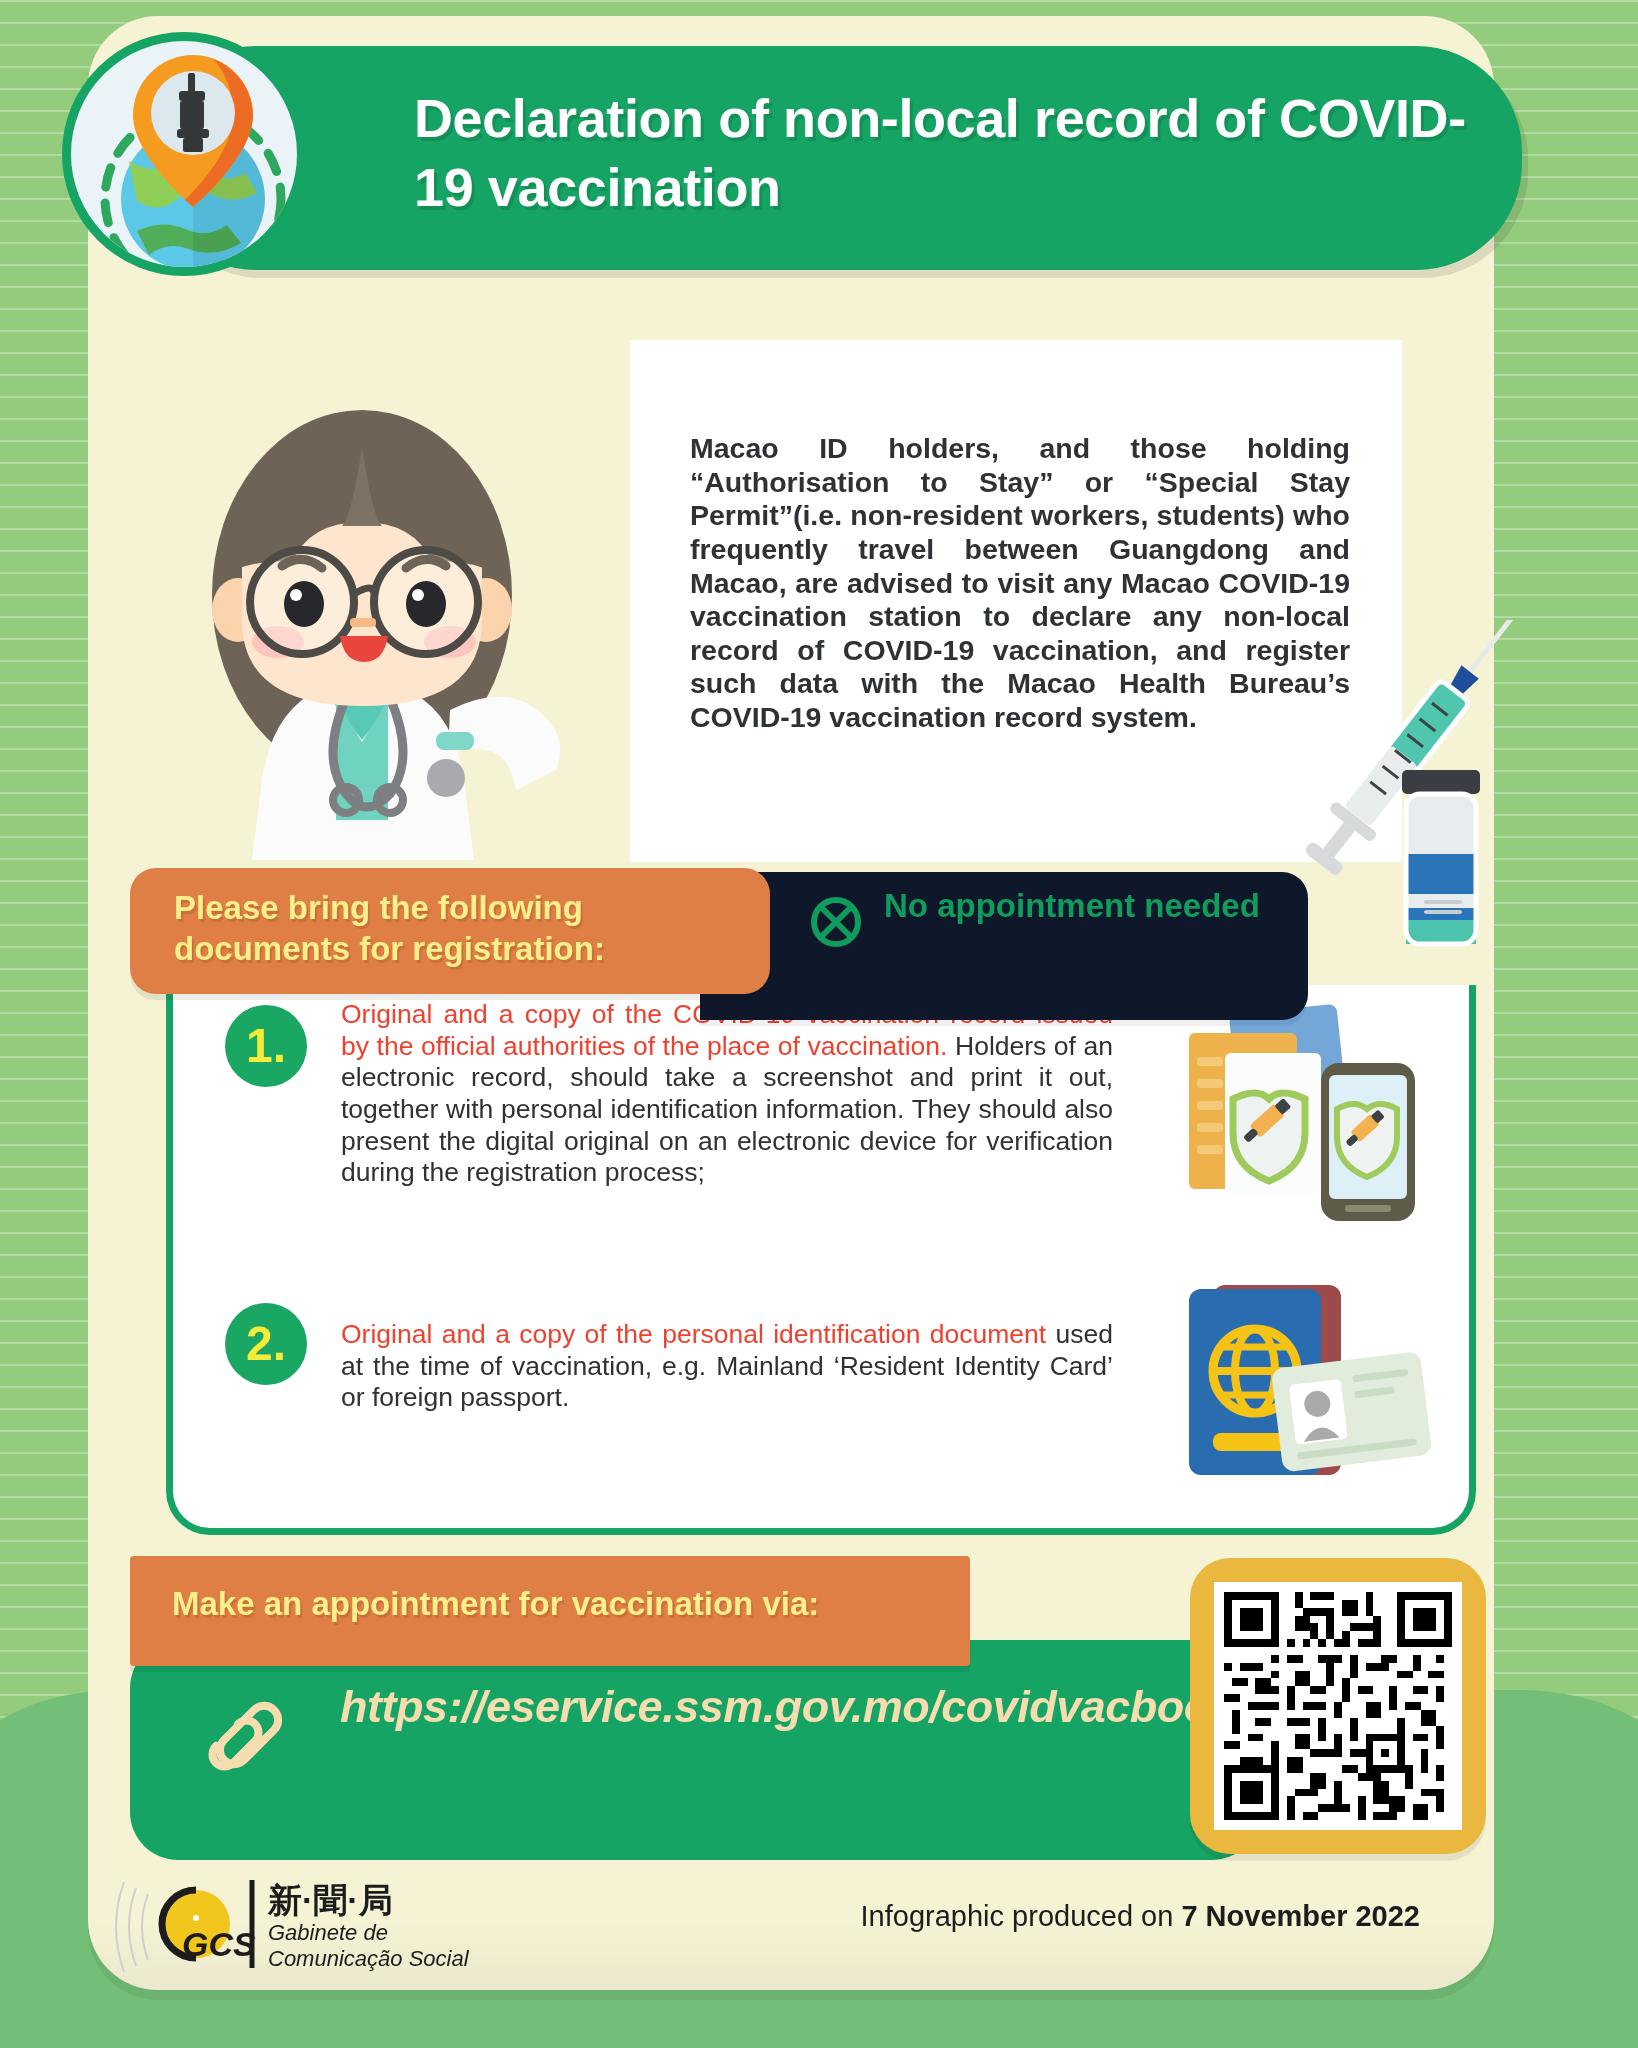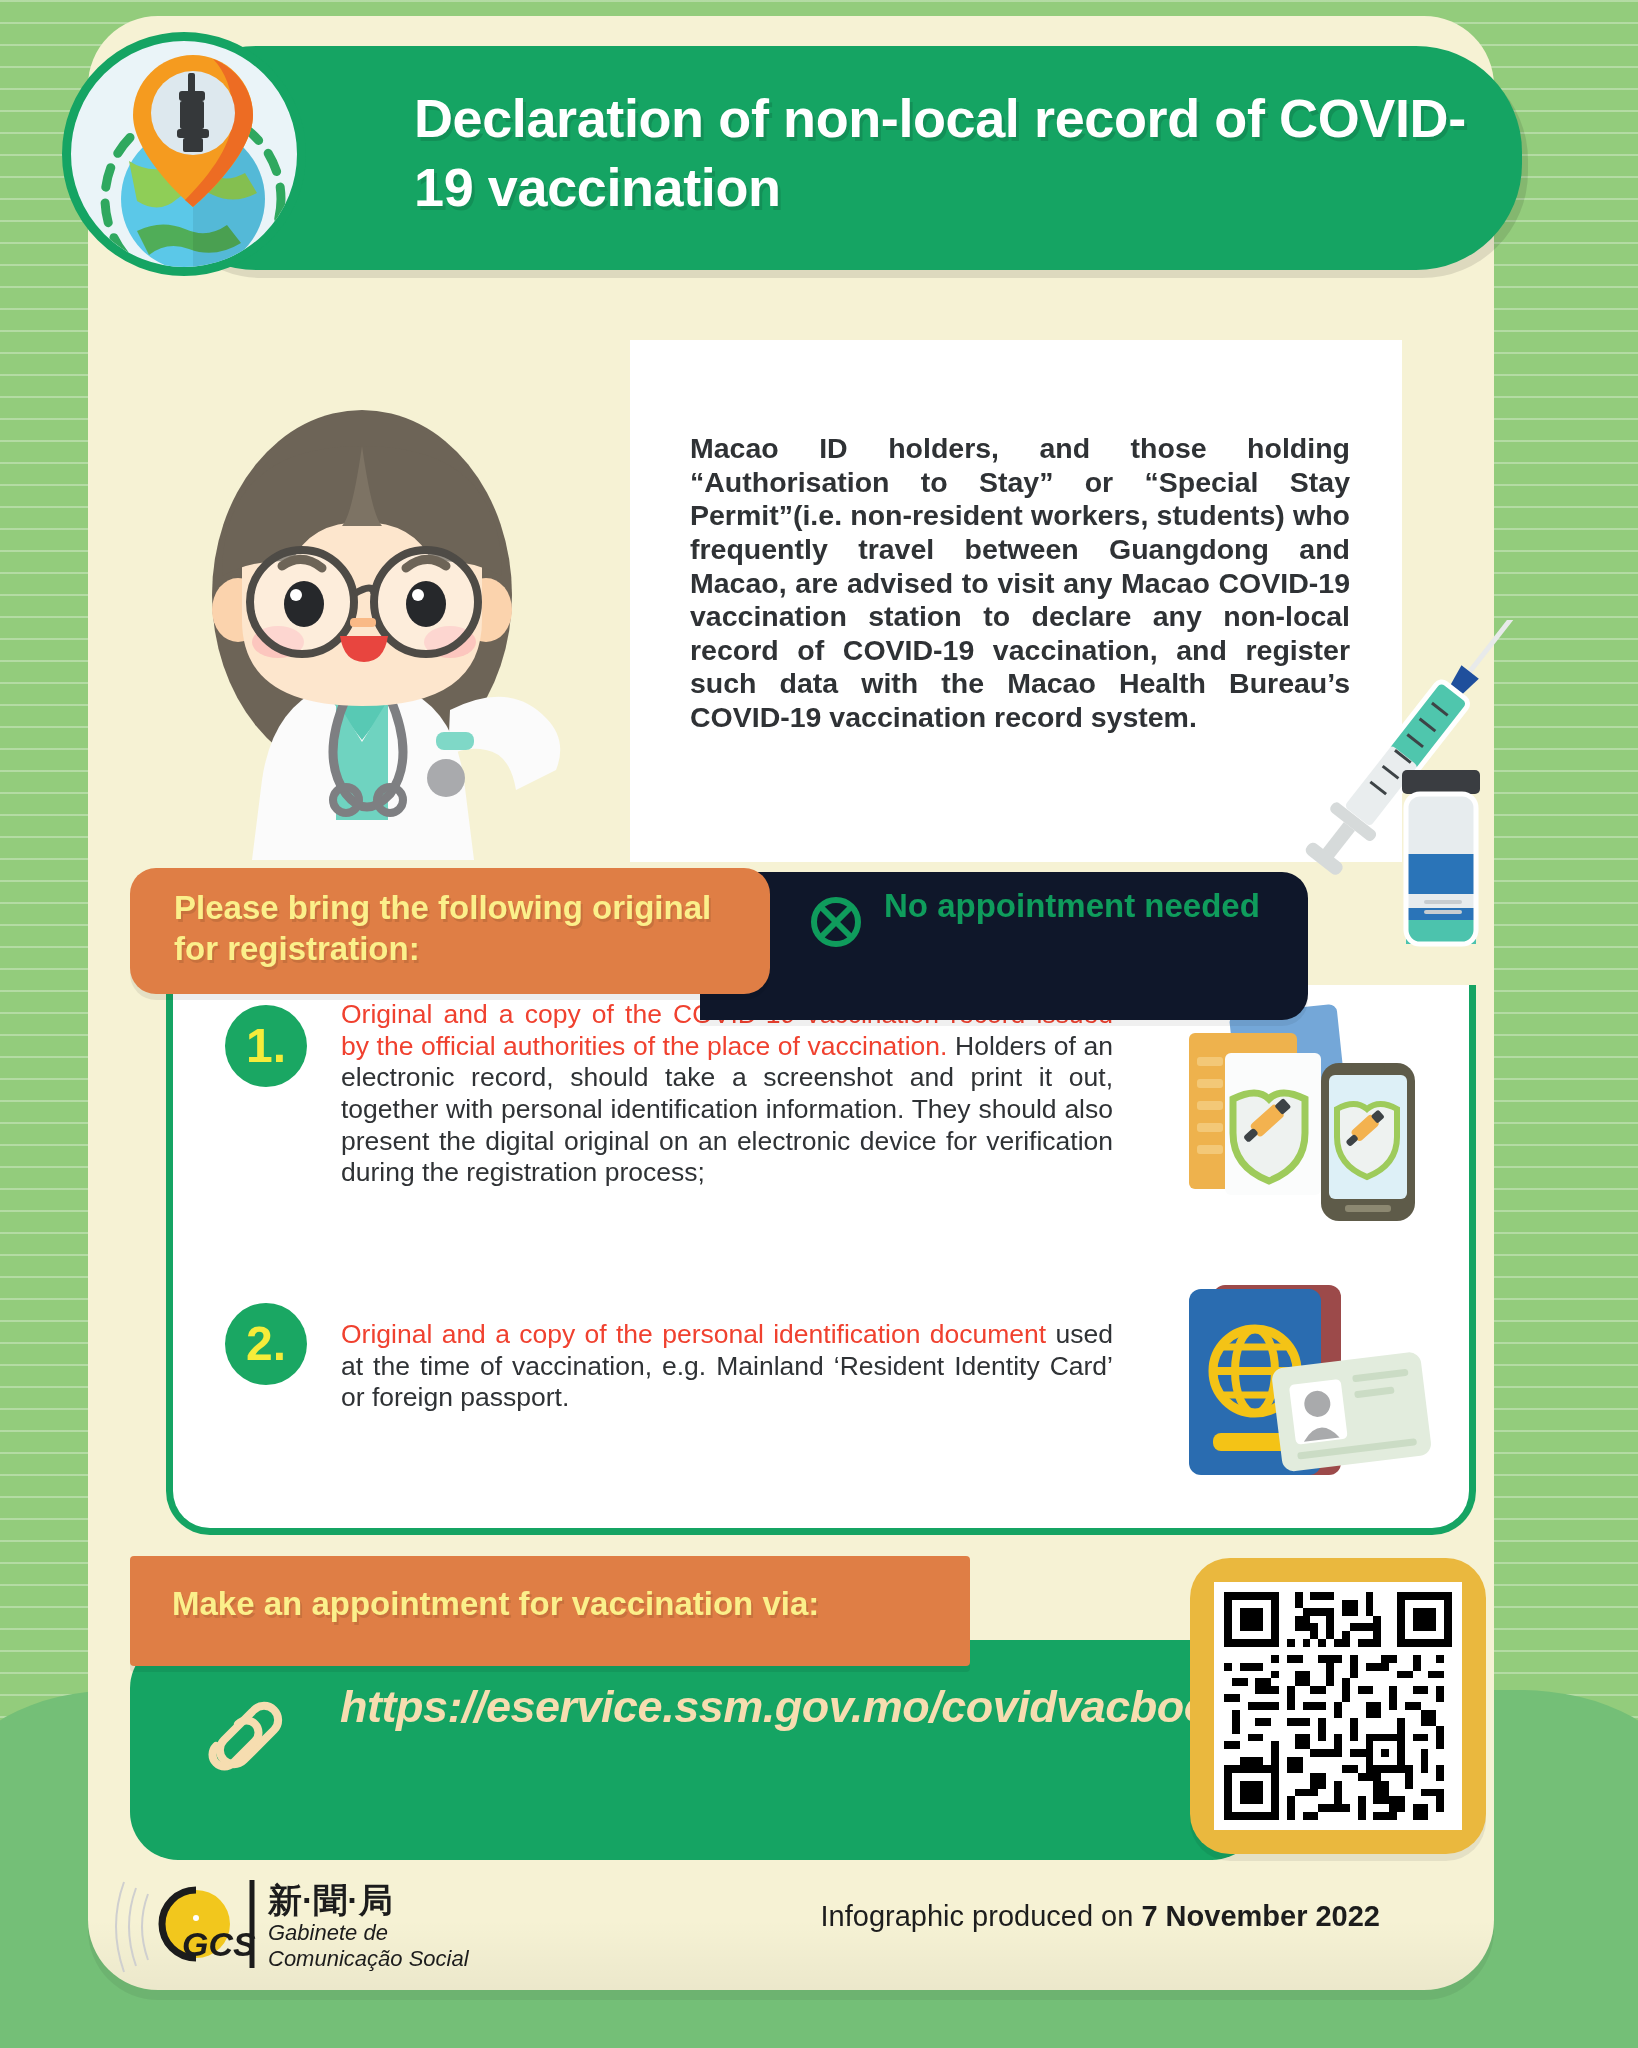--- a/index.html
+++ b/index.html
@@ -202,21 +202,21 @@
     box-shadow: 0 7px 0 rgba(0,0,0,0.07);
   }
   #qr-code {
     position:absolute; left:24px; top:24px; width:248px; height:248px;
     background:#ffffff; padding:10px;
   }
 
   
   #footer-logo { position:absolute; left:112px; top:1872px; width:360px; height:110px; }
   #footer-date {
-    position:absolute; left:760px; top:1900px; width:620px;
+    position:absolute; left:800px; top:1900px; width:620px;
     text-align:right; font-size:29px; color:#1d1d1d;
   }
   #footer-date b { font-weight:bold; }
 </style>
 </head>
 <body>
 
 <div id="bg-stripes"></div>
 <div id="bg-bottom-curve"></div>
 <div id="bg-bottom"></div>
@@ -350,21 +350,21 @@
     <svg viewBox="0 0 52 52" width="52" height="52" aria-hidden="true">
       <circle cx="26" cy="26" r="22" fill="none" stroke="#0f9c5c" stroke-width="6"></circle>
       <line x1="12" y1="12" x2="40" y2="40" stroke="#0f9c5c" stroke-width="6" stroke-linecap="round"></line>
       <line x1="40" y1="12" x2="12" y2="40" stroke="#0f9c5c" stroke-width="6" stroke-linecap="round"></line>
     </svg>
   </div>
   <div id="appt-label">No appointment needed</div>
 </div>
 
 <div id="docs-banner">
-  <div id="docs-banner-label">Please bring the following original for registration:</div>
+  <div id="docs-banner-label">Please bring the following documents for registration:</div>
 </div>
 
 <div id="list-card">
 
   <div class="badge-num" id="item1-badge">1.</div>
   <div class="item-text" id="item1-text"><span class="hl">Original and a copy of the COVID-19 vaccination record issued by the official authorities of the place of vaccination.</span><span> Holders of an electronic record, should take a screenshot and print it out, together with personal identification information. They should also present the digital original on an electronic device for verification during the registration process;</span></div>
 
   <div class="badge-num" id="item2-badge">2.</div>
   <div class="item-text" id="item2-text"><span class="hl">Original and a copy of the personal identification document</span><span> used at the time of vaccination, e.g. Mainland ‘Resident Identity Card’ or foreign passport.</span></div>
 

